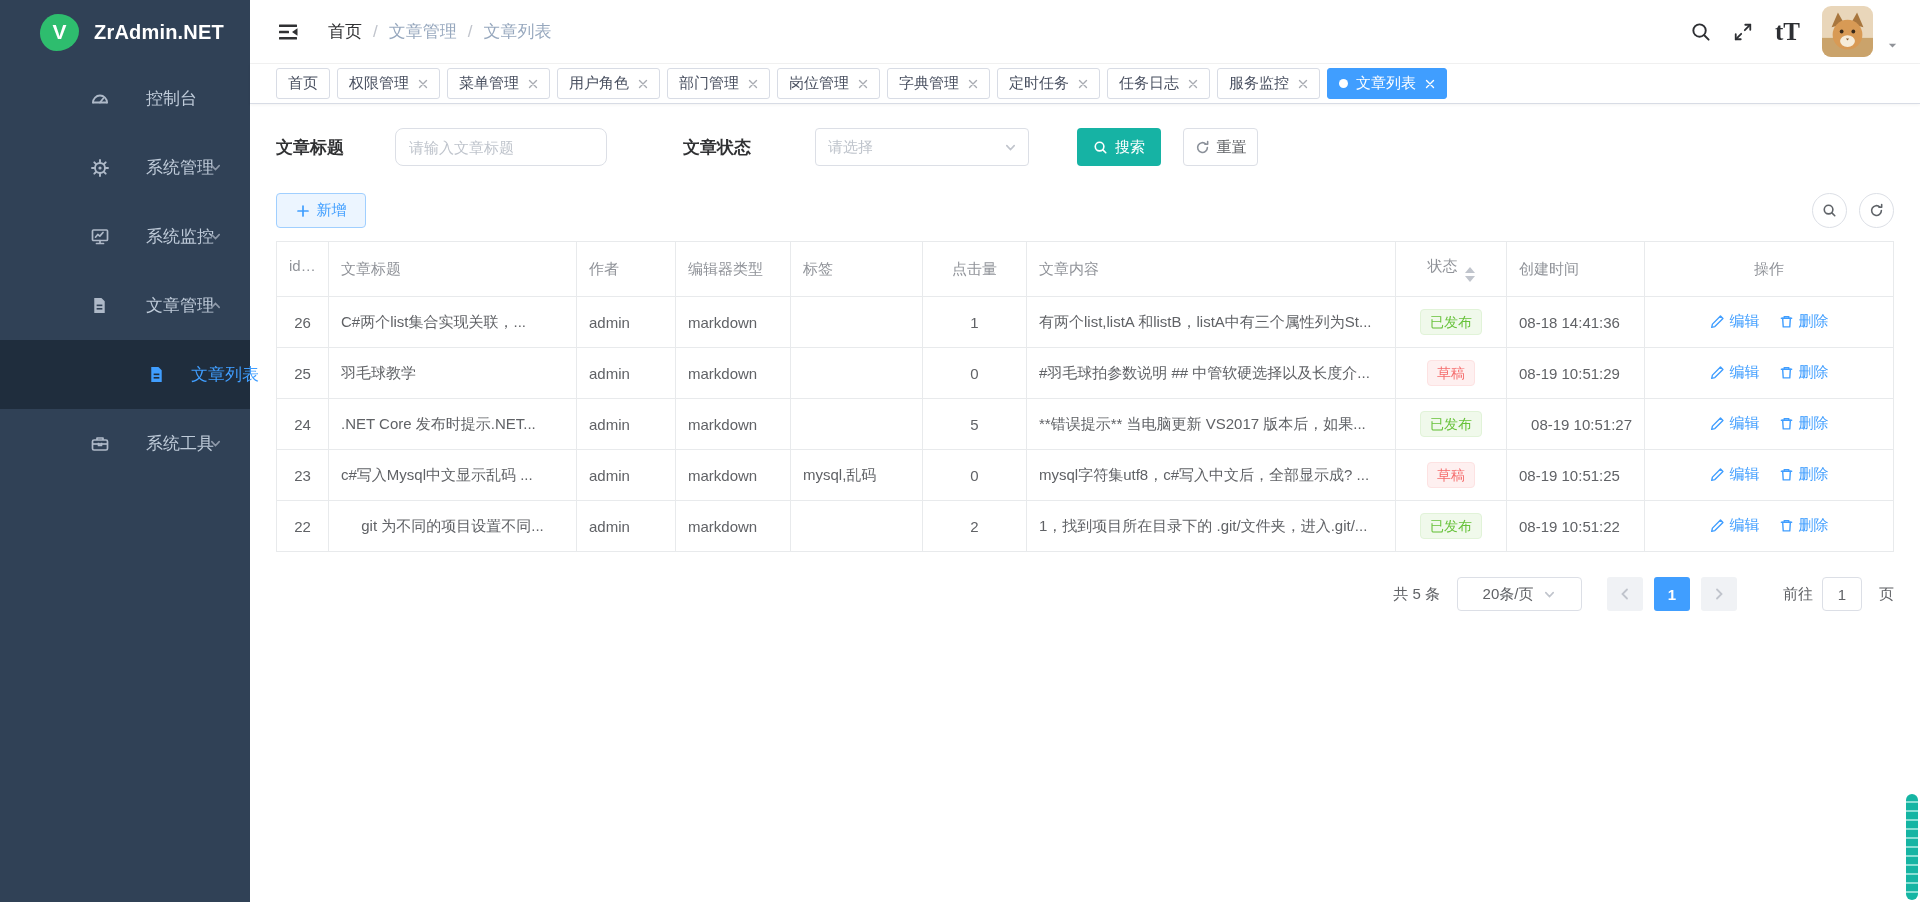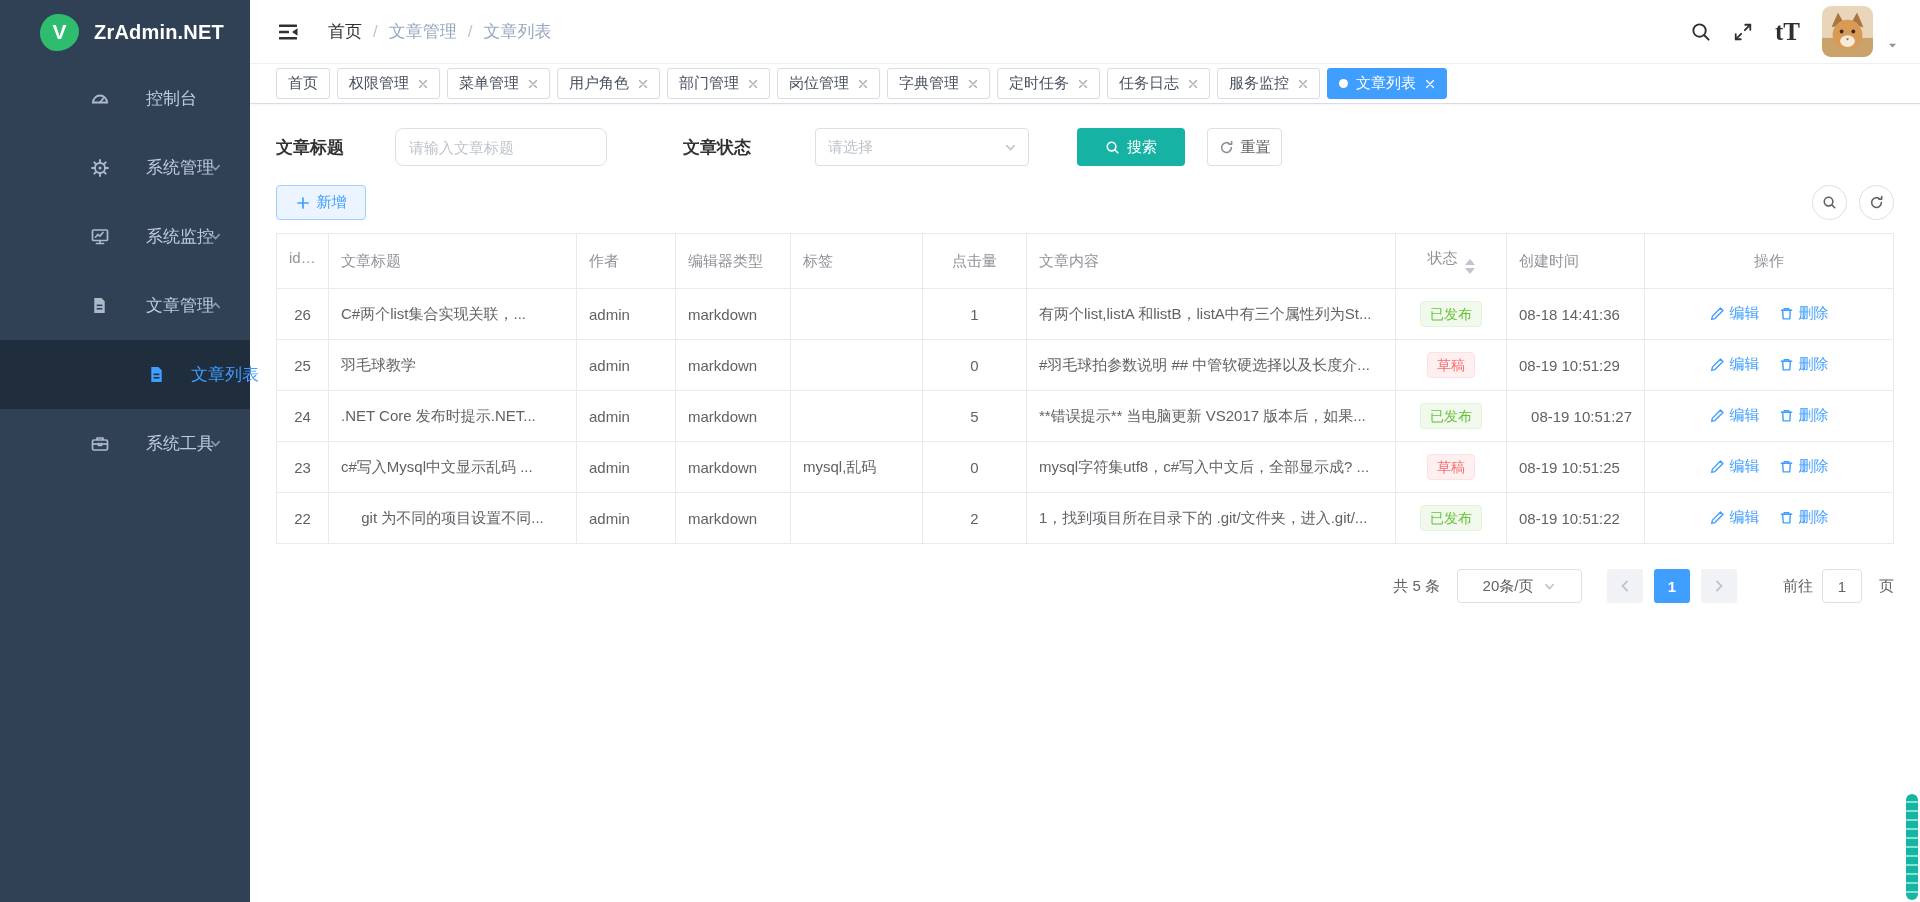--- a/index.html
+++ b/index.html
@@ -62,25 +62,25 @@
   .f-label.second { margin-left:76px; margin-right:64px; }
   .text-input { width:212px; height:38px; border:1px solid #dcdfe6; border-radius:8px; padding:0 13px;
     font-size:15px; color:#606266; font-family:inherit; outline:none; }
   .text-input::placeholder { color:#bfc4cc; }
   .select { width:214px; height:38px; border:1px solid #dcdfe6; border-radius:4px; display:flex;
     align-items:center; padding:0 12px; position:relative; cursor:pointer; background:#fff; }
   .select .sel-text { font-size:15px; color:#bfc4cc; }
   .select .sel-arrow { position:absolute; right:11px; color:#c0c4cc; }
   .btn { display:inline-flex; align-items:center; justify-content:center; gap:7px; border-radius:4px;
     font-size:15px; cursor:pointer; border:1px solid transparent; font-family:inherit; white-space:nowrap; }
-  .btn-search { width:108px; height:38px; margin-left:48px; background:#16b3a4; color:#fff; }
+  .btn-search { width:84px; height:38px; margin-left:48px; background:#16b3a4; color:#fff; }
   .btn-reset { width:75px; height:38px; margin-left:22px; background:#fff; border-color:#dcdfe6; color:#606266; }
   .btn-reset .icon { color:#8a9099; }
 
-  .toolbar { margin-top:19px; display:flex; align-items:center; }
+  .toolbar { margin-top:27px; display:flex; align-items:center; }
   .btn-add { width:90px; height:35px; background:#ecf5ff; border-color:#a0cfff; color:#409eff; }
   .toolbar-spacer { flex:1; }
   .circle-btn { width:35px; height:35px; border-radius:50%; border:1px solid #dcdfe6; background:#fff;
     display:flex; align-items:center; justify-content:center; color:#5f6368; cursor:pointer; }
   .circle-btn + .circle-btn { margin-left:12px; }
 
   
   table { border-collapse:collapse; table-layout:fixed; width:1617px; margin-top:13px; font-size:15px; }
   th, td { border:1px solid #e8eaec; padding:0 12px; overflow:hidden; white-space:nowrap; text-overflow:ellipsis; }
   th { height:55px; color:#909399; font-weight:normal; background:#fff; }

